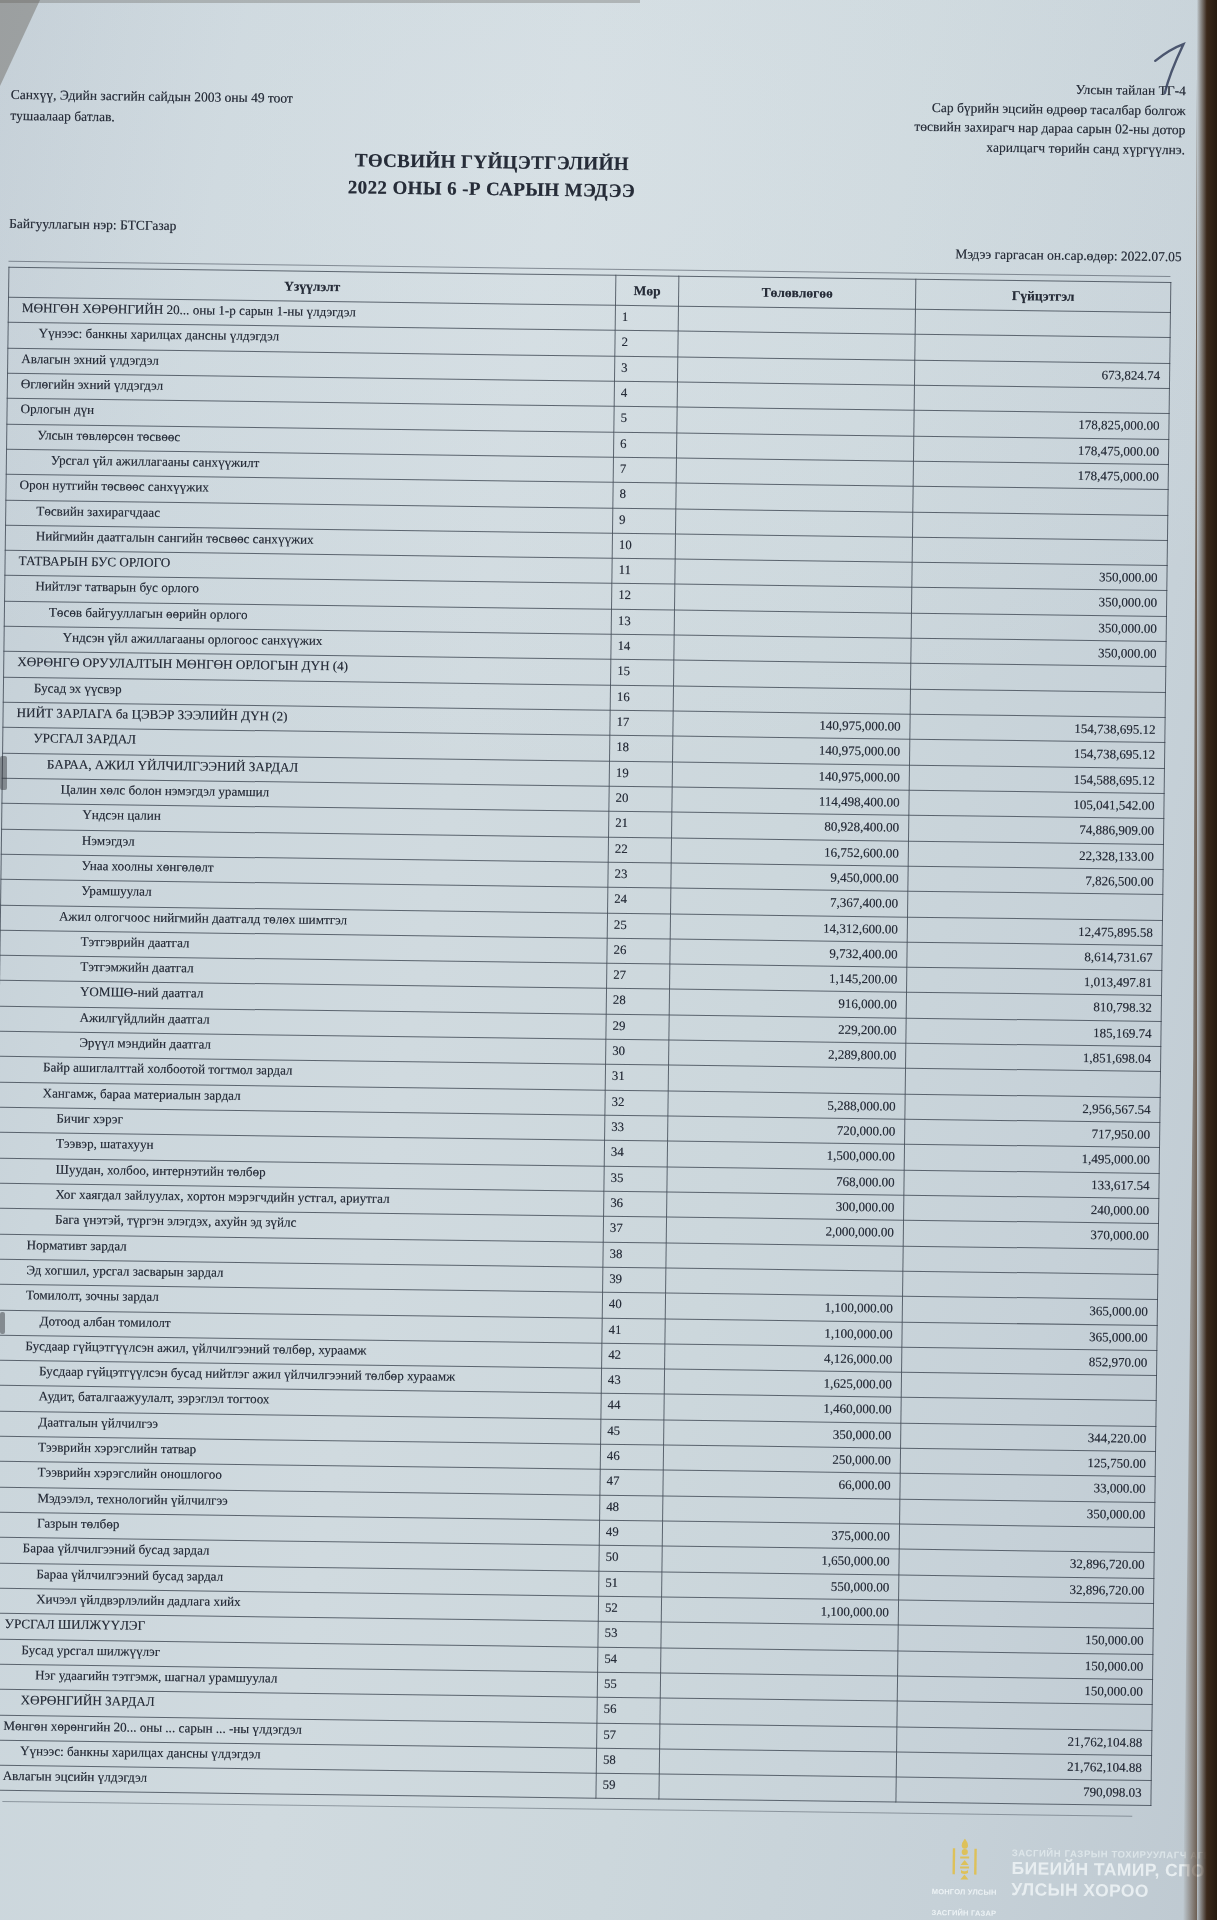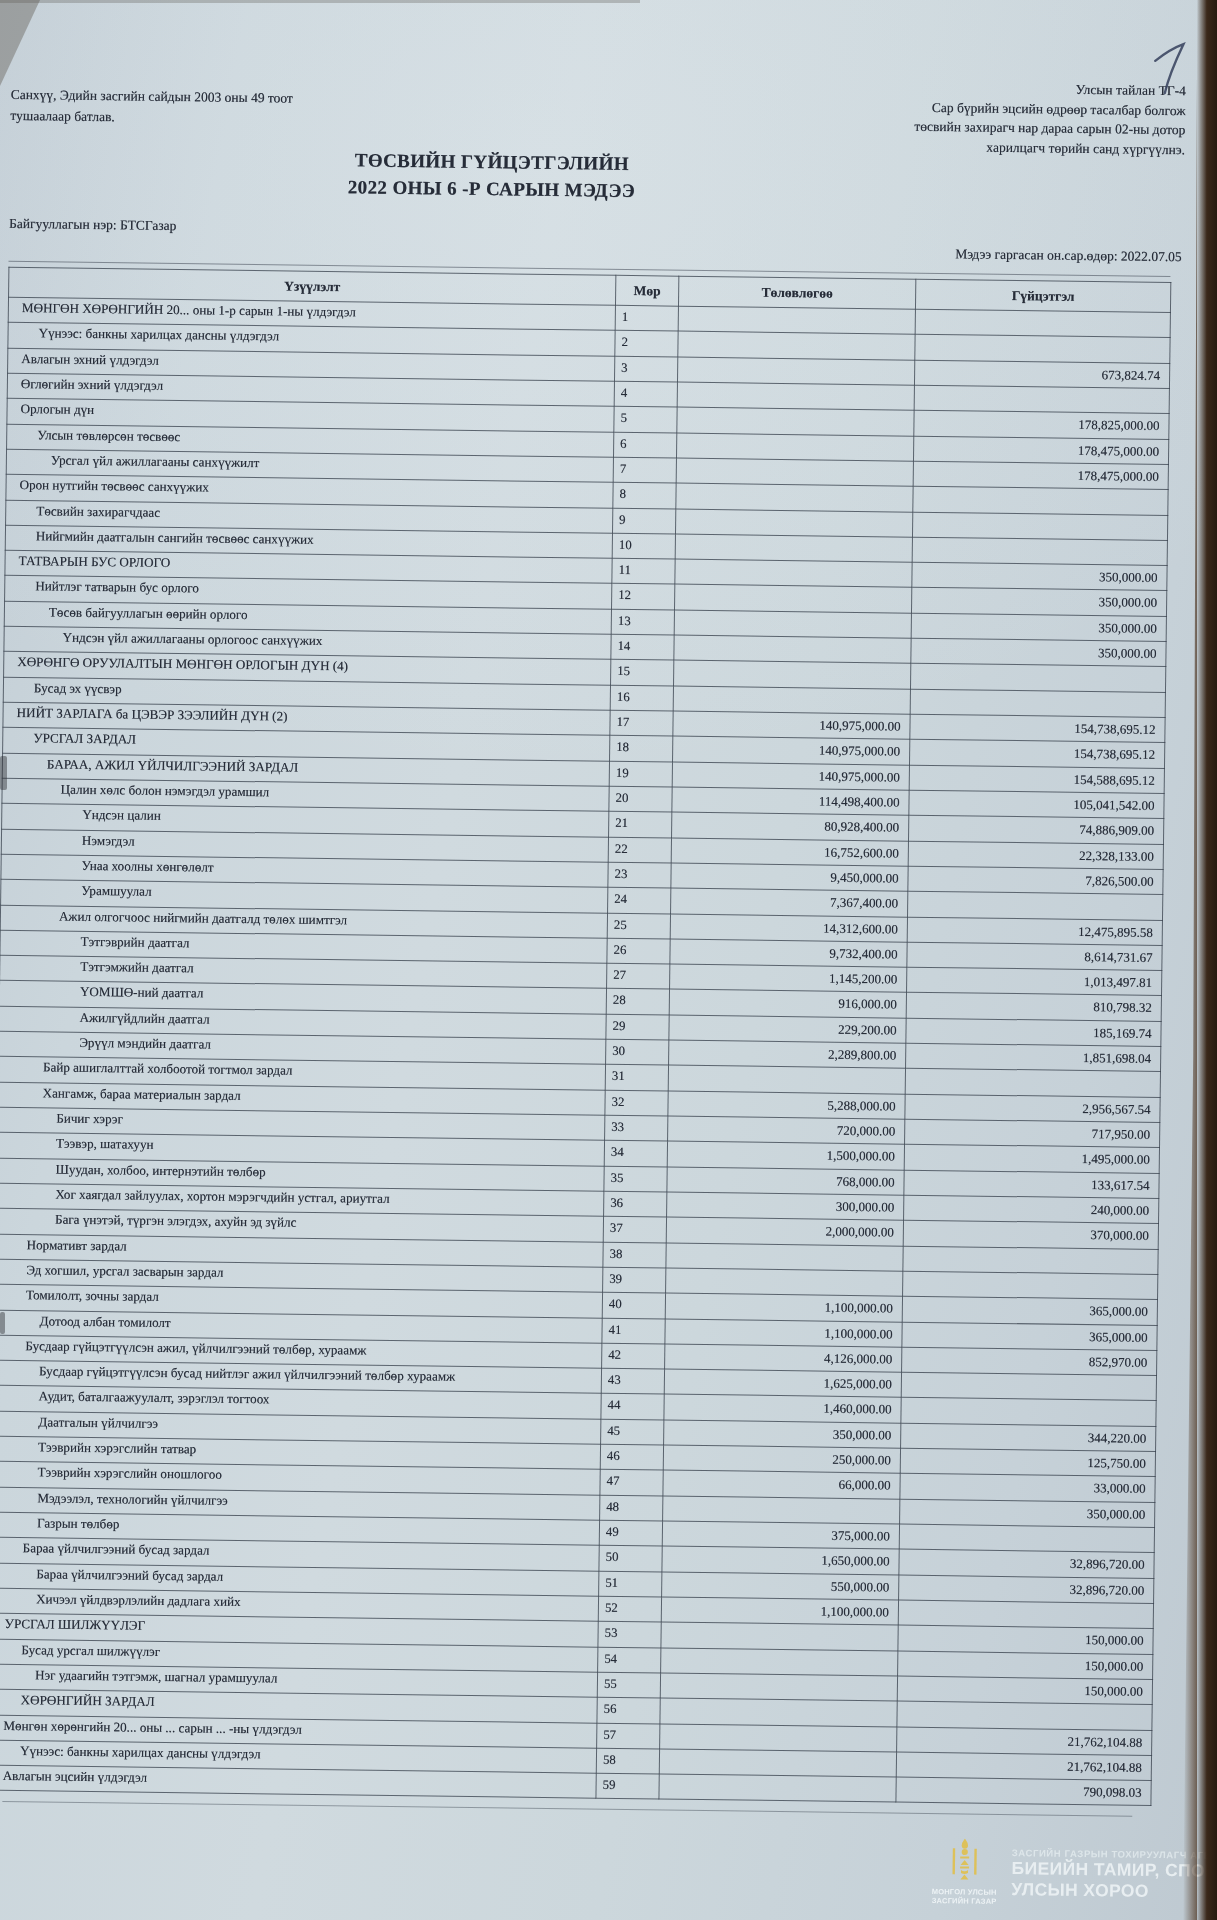--- a/index.html
+++ b/index.html
@@ -479,21 +479,21 @@
             <path d="M13 0 C14.5 2.5 16 4 16 6 A3.2 3.2 0 1 1 10 6 C10 4 11.5 2.5 13 0 Z"></path>
             <circle cx="13" cy="13.5" r="3.1"></circle>
             <path d="M8.5 18 h9 v2 h-9 Z"></path>
             <path d="M13 21.5 l4 5 h-8 Z"></path>
             <path d="M8.5 28 h9 v2 h-9 Z"></path>
             <path d="M9.5 31.5 a4.5 3.4 0 0 0 7 0 l0 3 a5.5 4 0 0 1 -7 0 Z"></path>
             <path d="M13 36 l4 5 h-8 Z"></path>
           </g>
         </svg>
         <div class="wm-org">МОНГОЛ УЛСЫН</div>
-        <div class="wm-org" style="margin-top:0">ЗАСГИЙН ГАЗАР</div>
+        <div class="wm-org" style="margin-top:12px">ЗАСГИЙН ГАЗАР</div>
       </div>
       <div id="wm-text">
         <div class="wm-small">ЗАСГИЙН ГАЗРЫН ТОХИРУУЛАГЧ АГЕНТЛАГ</div>
         <div class="wm-big">БИЕИЙН ТАМИР, СПОРТЫН</div>
         <div class="wm-big">УЛСЫН ХОРОО</div>
       </div>
     </div>
 
     <div class="abs" id="pagenum">
       <svg width="56" height="56" viewBox="0 0 56 56">

